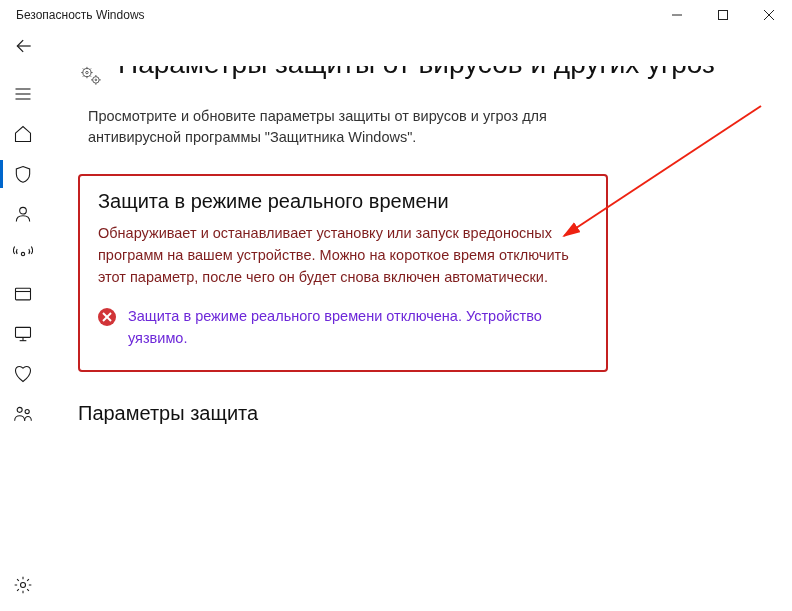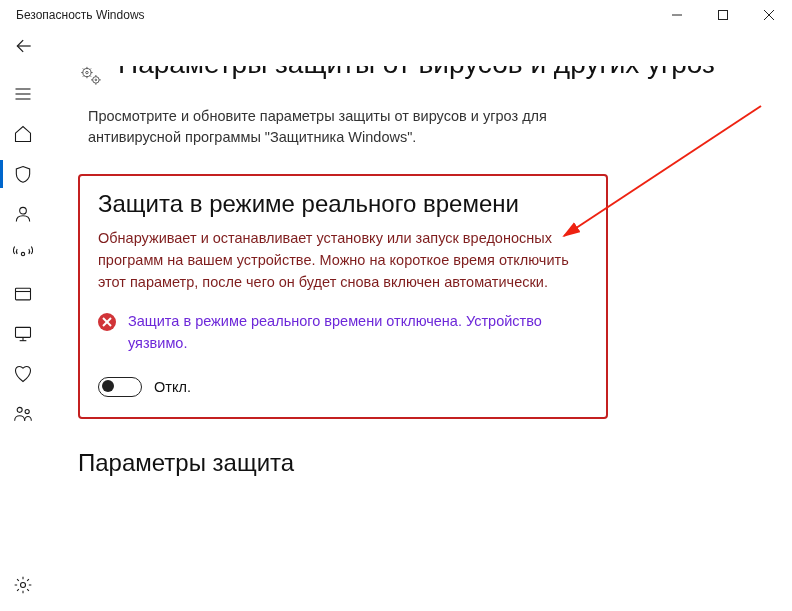--- a/index.html
+++ b/index.html
@@ -19,21 +19,21 @@
   .side-item.active::before { content: ""; position: absolute; left: 0; top: 6px; bottom: 6px; width: 3px; background: #0066cc; }
   .side-bottom { margin-top: auto; margin-bottom: 6px; }
   .content { flex: 1; padding: 0 40px 20px 32px; overflow: hidden; position: relative; }
   .page-header { display: flex; align-items: flex-start; gap: 14px; margin-top: -20px; }
   .page-header .hdr-icon { margin-top: 16px; }
   .page-header .hdr-icon svg { width: 26px; height: 26px; stroke: #555; stroke-width: 1.2; fill: none; }
   .page-title { font-size: 28px; font-weight: 400; line-height: 1.25; color: #111; }
   .page-subtitle { margin-top: 14px; font-size: 14.5px; color: #333; line-height: 1.45; max-width: 520px; margin-left: 10px; }
   .section { margin-top: 30px; max-width: 530px; }
   .section.boxed { border: 2px solid #c42020; border-radius: 4px; padding: 14px 18px 20px 18px; margin-top: 26px; }
-  .sec-title { font-size: 24px; font-weight: 400; color: #111; margin-bottom: 10px; }
+  .sec-title { font-size: 20px; font-weight: 400; color: #111; margin-bottom: 10px; }
   .sec-text { font-size: 14.5px; color: #7f1d1d; line-height: 1.5; }
   .alert-row { display: flex; align-items: flex-start; gap: 12px; margin-top: 18px; }
   .alert-icon { width: 18px; height: 18px; border-radius: 50%; background: #d13438; display: flex; align-items: center; justify-content: center; flex-shrink: 0; margin-top: 2px; }
   .alert-icon svg { width: 10px; height: 10px; stroke: #fff; stroke-width: 2; }
   .alert-text { font-size: 14.5px; color: #6d28d9; line-height: 1.5; }
   .toggle-row { display: flex; align-items: center; gap: 12px; margin-top: 22px; }
   .toggle { width: 44px; height: 20px; border: 1.5px solid #222; border-radius: 20px; position: relative; cursor: pointer; background: #fff; }
   .toggle .knob { position: absolute; left: 3px; top: 2.5px; width: 12px; height: 12px; border-radius: 50%; background: #222; }
   .toggle-label { font-size: 14.5px; color: #111; }
   .arrow-annotation { position: absolute; pointer-events: none; }
@@ -161,26 +161,20 @@
       <p class="sec-text">Обнаруживает и останавливает установку или запуск вредоносных программ на вашем устройстве. Можно на короткое время отключить этот параметр, после чего он будет снова включен автоматически.</p>
       <div class="alert-row">
         <div class="alert-icon">
           <svg viewBox="0 0 10 10">
               <line x1="1" y1="1" x2="9" y2="9"></line>
               <line x1="9" y1="1" x2="1" y2="9"></line>
             </svg>
         </div>
         <div class="alert-text">Защита в режиме реального времени отключена. Устройство уязвимо.</div>
       </div>
-      <div class="toggle-row">
-        <div class="toggle">
-            <div class="knob"></div>
-          </div>
-        <span class="toggle-label">Откл.</span>
-      </div>
     </div>
 
     <div class="section">
       <h2 class="sec-title">Параметры защита</h2>
     </div>
 
     <svg class="arrow-annotation" style="left:500px; top:30px;" width="230" height="160" viewBox="0 0 230 160">
       <defs>
           <marker id="ah" markerWidth="10" markerHeight="10" refX="8" refY="3" orient="auto">
             <path d="M0,0 L0,6 L9,3 z" fill="#e21"></path>

